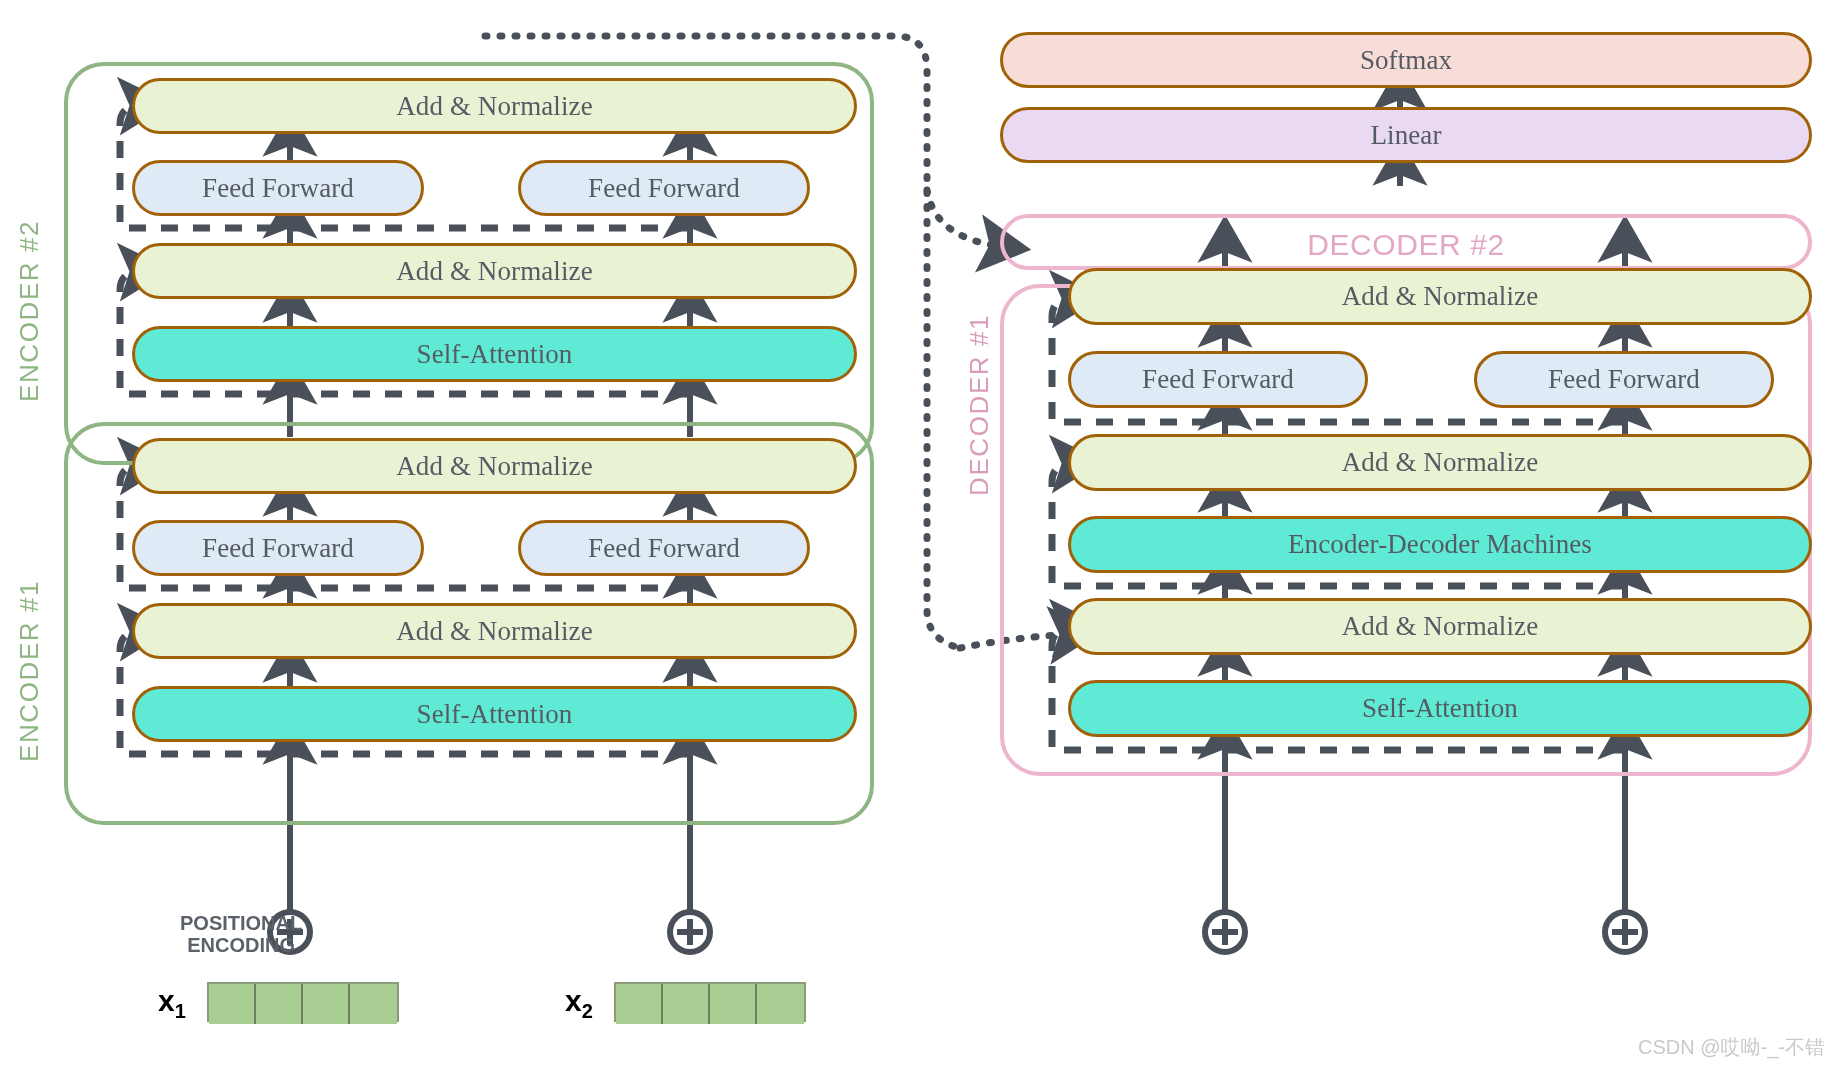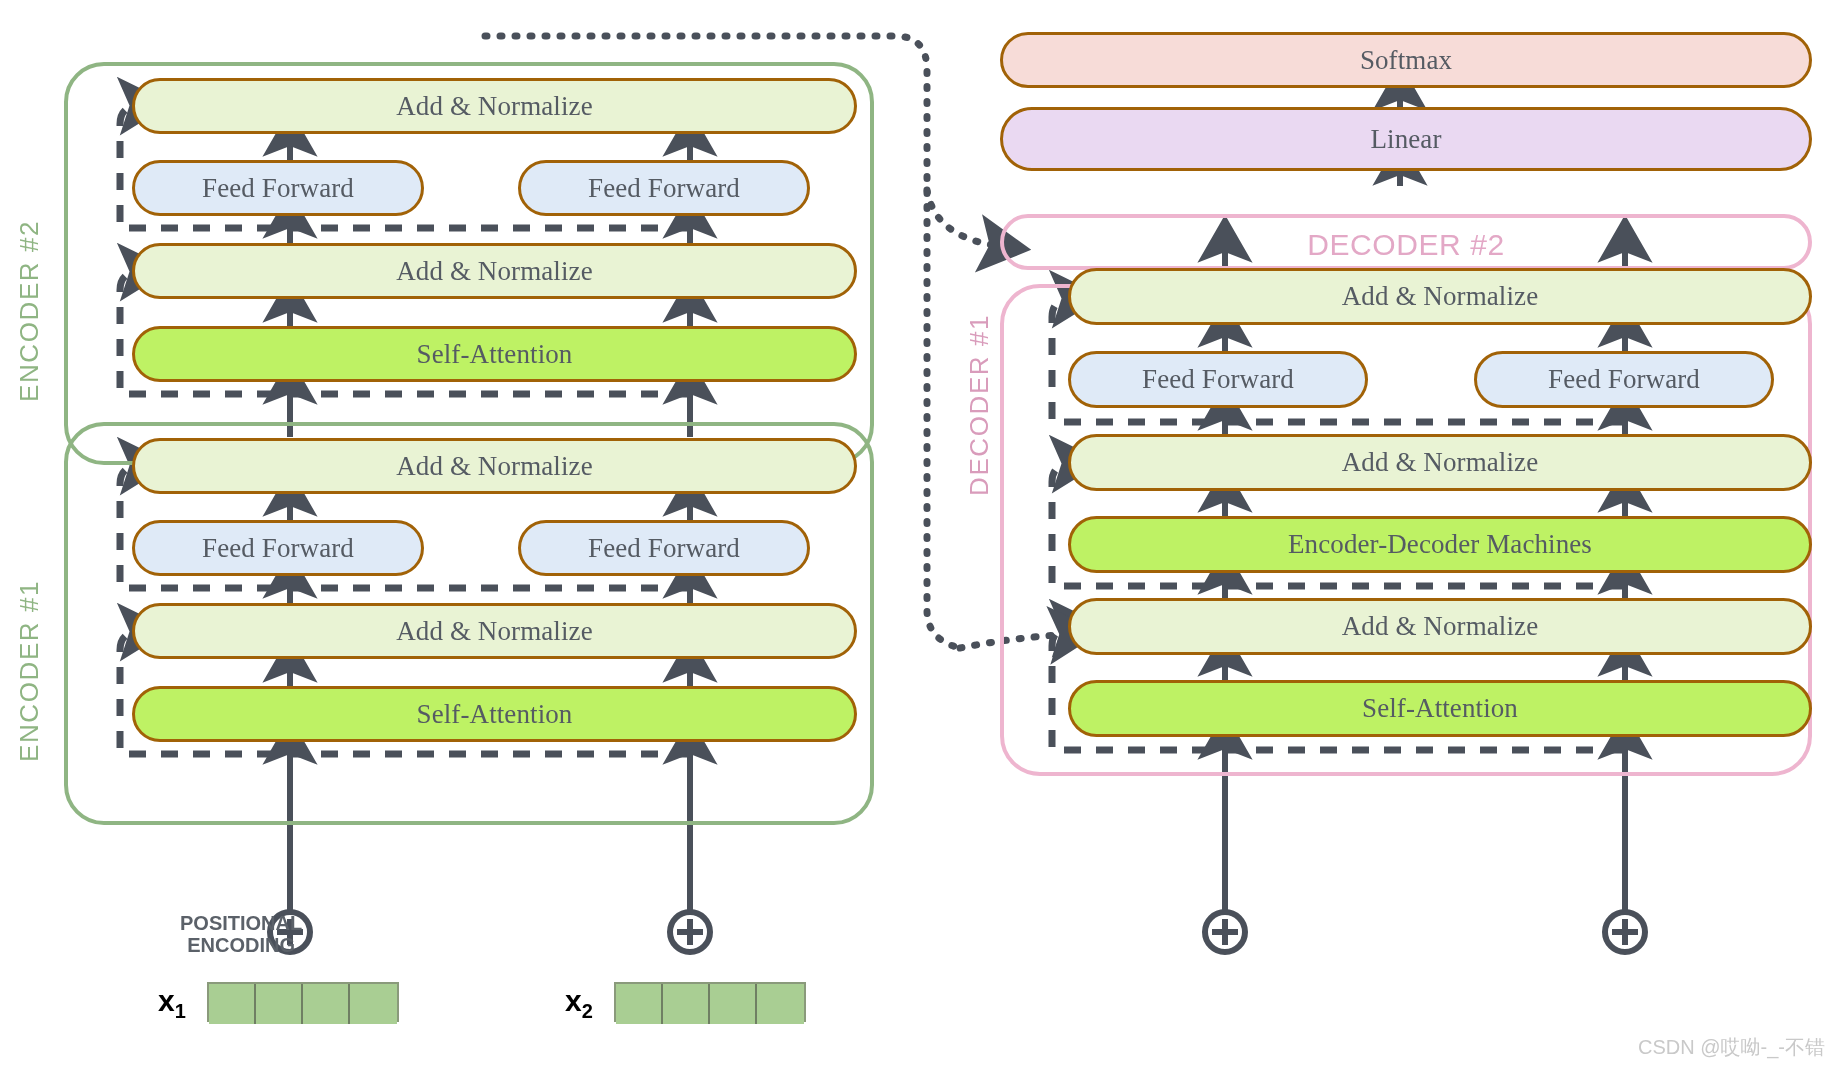--- a/index.html
+++ b/index.html
@@ -33,21 +33,21 @@
     align-items: center;
     justify-content: center;
     color: #555b63;
     font-size: 27px;
     letter-spacing: 0.1px;
     white-space: nowrap;
     font-family: Liberation Serif, serif;
   }
   .pill.green   { background: #e9f3d4; }
   .pill.blue    { background: #dfeaf7; }
-  .pill.peach   { background: #bef264; }
+  .pill.peach   { background: #5eead4; }
   .pill.pinkbg  { background: #f7dcd8; }
   .pill.purple  { background: #ead9f2; }
 
   
   .group {
     position: absolute;
     box-sizing: border-box;
     border-radius: 40px;
     background: transparent;
   }
@@ -251,21 +251,21 @@
   <div class="pill green" style="left:132px; top:438px; width:725px; height:56px;">Add &amp; Normalize</div>
 
   <div class="pill blue" style="left:132px; top:520px; width:292px; height:56px;">Feed Forward</div>
   <div class="pill blue" style="left:518px; top:520px; width:292px; height:56px;">Feed Forward</div>
 
   <div class="pill green" style="left:132px; top:603px; width:725px; height:56px;">Add &amp; Normalize</div>
 
   <div class="pill peach" style="left:132px; top:686px; width:725px; height:56px;">Self-Attention</div>
 
   <div class="pill pinkbg" style="left:1000px; top:32px; width:812px; height:56px;">Softmax</div>
-  <div class="pill purple" style="left:1000px; top:107px; width:812px; height:64px;">Linear</div>
+  <div class="pill purple" style="left:1000px; top:107px; width:812px; height:56px;">Linear</div>
 
   <div class="group decoder" style="left:1000px; top:214px; width:812px; height:56px; border-radius:30px;"></div>
   <div class="decoder-title" style="left:1000px; top:228px; width:812px; text-align:center;">DECODER #2</div>
 
   <div class="group decoder" style="left:1000px; top:284px; width:812px; height:492px;"></div>
   <div class="group-label pink" style="left:950px; top:284px; transform: rotate(-90deg) translate(-212px, 14px);">DECODER #1</div>
 
   <div class="pill green" style="left:1068px; top:268px; width:744px; height:57px;">Add &amp; Normalize</div>
 
   <div class="pill blue" style="left:1068px; top:351px; width:300px; height:57px;">Feed Forward</div>

